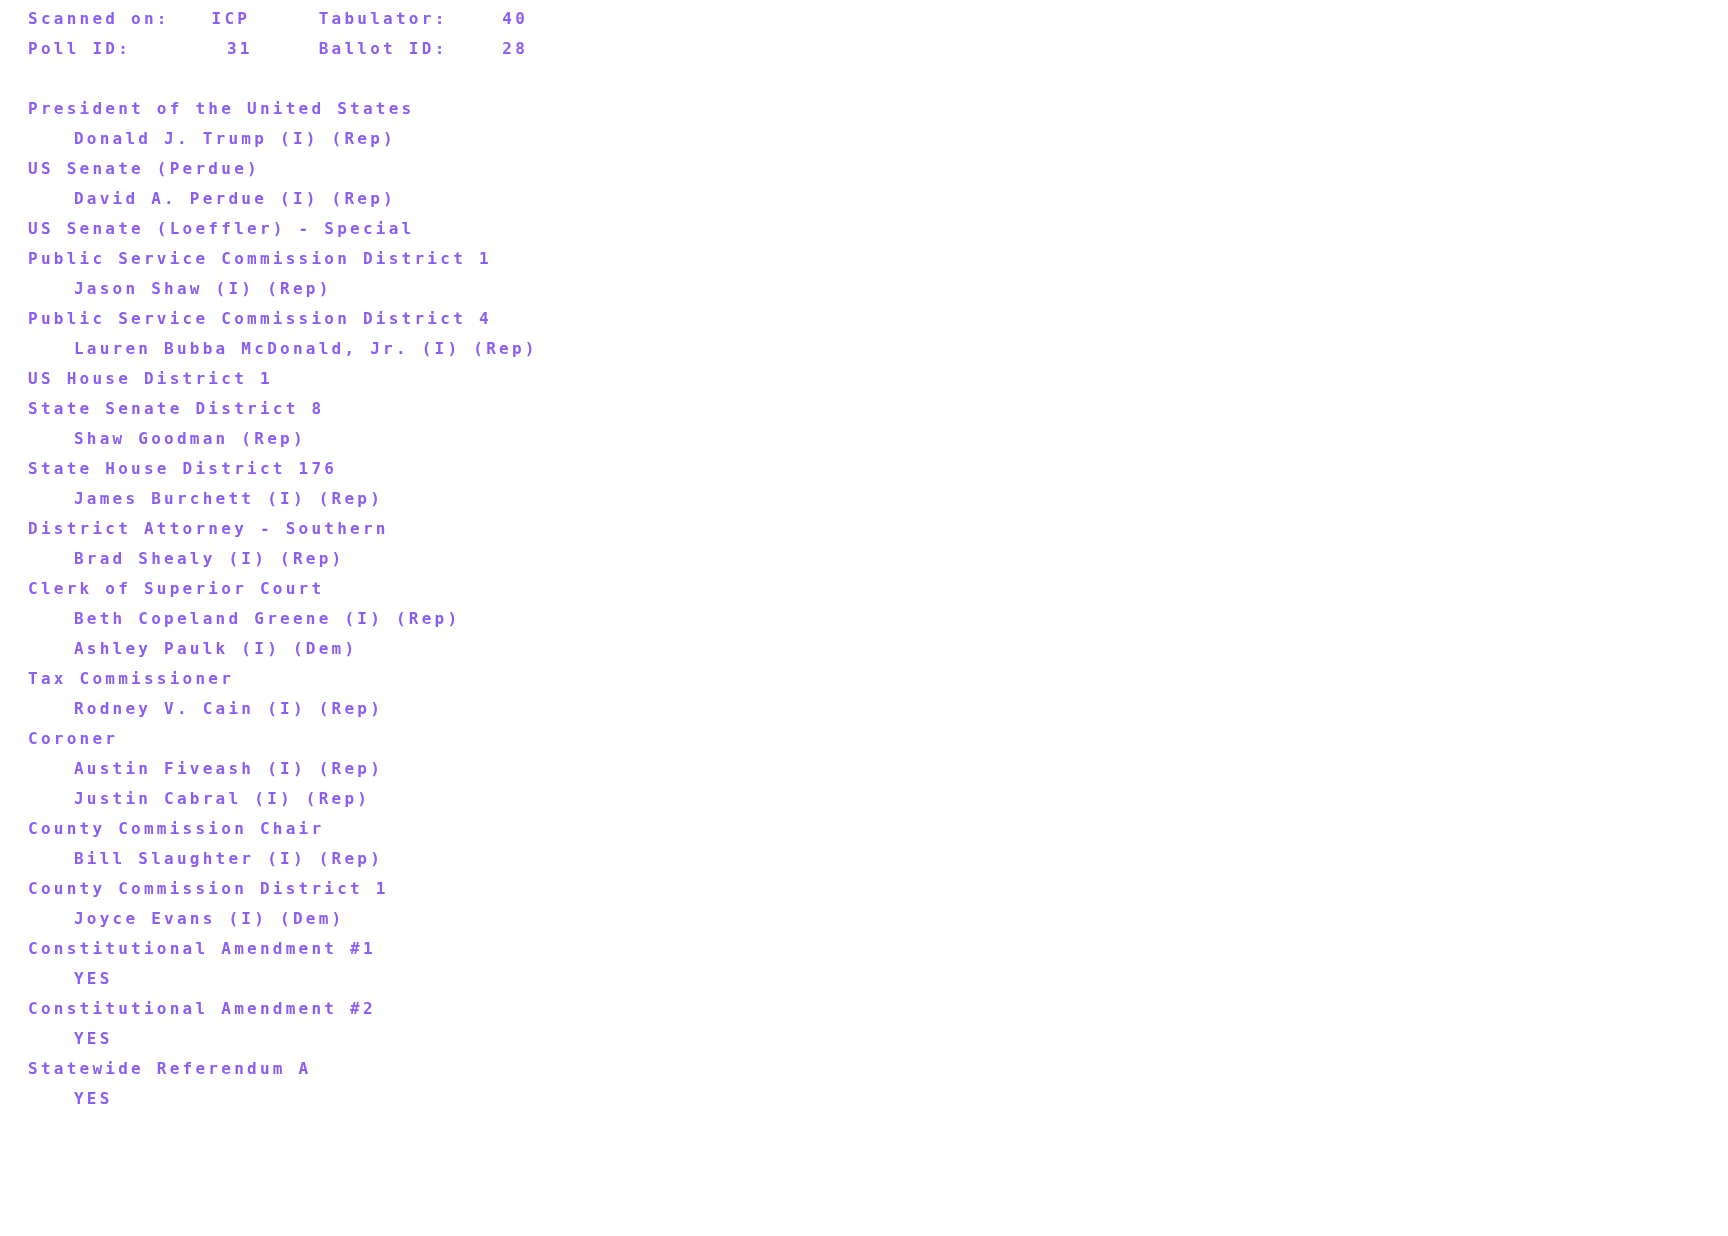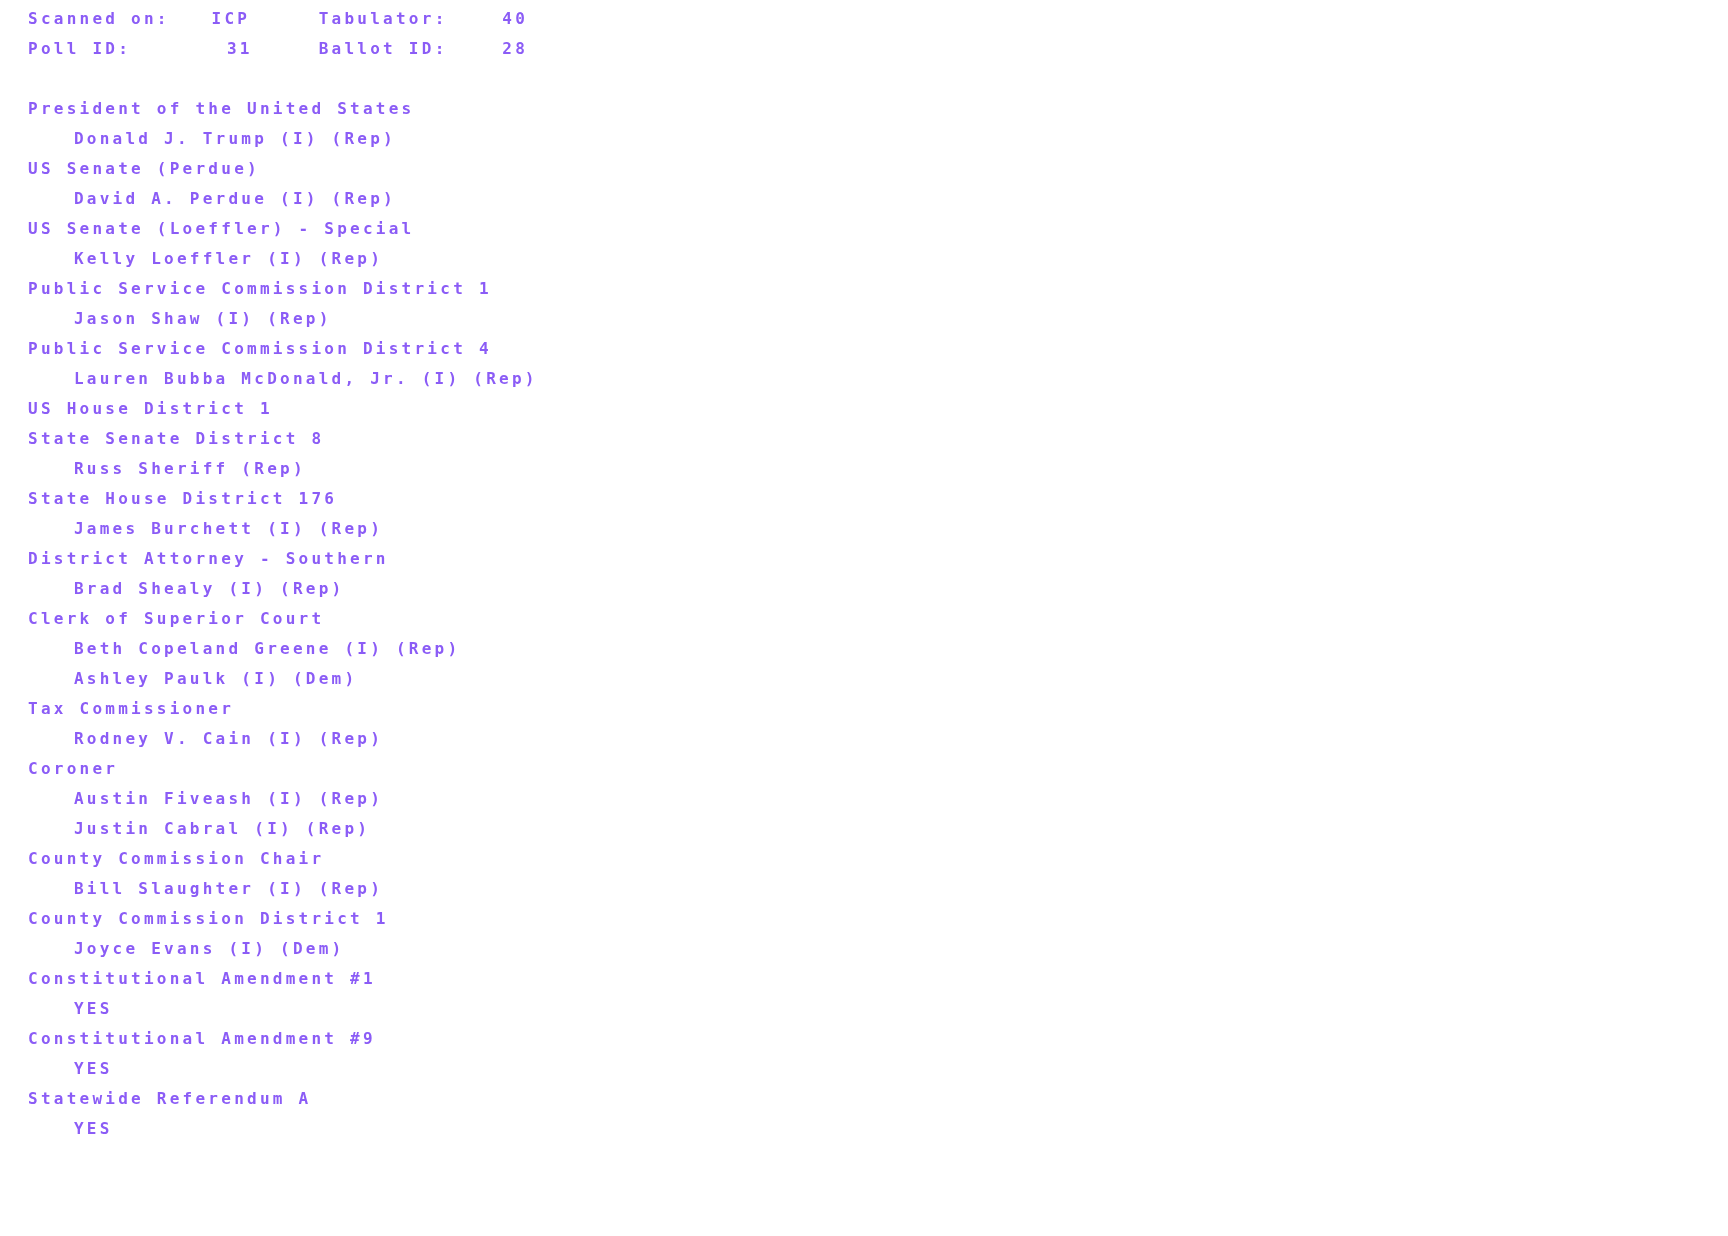--- a/index.html
+++ b/index.html
@@ -66,23 +66,20 @@
   <div class="line">
     <span class="c" style="--c:0">US Senate (Perdue)</span>
   </div>
   <div class="line">
     <span class="c" style="--c:3">David A. Perdue (I) (Rep)</span>
   </div>
 
   <div class="line">
     <span class="c" style="--c:0">US Senate (Loeffler) - Special</span>
   </div>
-  <div class="line">
-    <span class="c" style="--c:3">Kelly Loeffler (I) (Rep)</span>
-  </div>
 
   <div class="line">
     <span class="c" style="--c:0">Public Service Commission District 1</span>
   </div>
   <div class="line">
     <span class="c" style="--c:3">Jason Shaw (I) (Rep)</span>
   </div>
 
   <div class="line">
     <span class="c" style="--c:0">Public Service Commission District 4</span>
@@ -92,21 +89,21 @@
   </div>
 
   <div class="line">
     <span class="c" style="--c:0">US House District 1</span>
   </div>
 
   <div class="line">
     <span class="c" style="--c:0">State Senate District 8</span>
   </div>
   <div class="line">
-    <span class="c" style="--c:3">Russ Sheriff (Rep)</span>
+    <span class="c" style="--c:3">Shaw Goodman (Rep)</span>
   </div>
 
   <div class="line">
     <span class="c" style="--c:0">State House District 176</span>
   </div>
   <div class="line">
     <span class="c" style="--c:3">James Burchett (I) (Rep)</span>
   </div>
 
   <div class="line">
@@ -160,21 +157,21 @@
   </div>
 
   <div class="line">
     <span class="c" style="--c:0">Constitutional Amendment #1</span>
   </div>
   <div class="line">
     <span class="c" style="--c:3">YES</span>
   </div>
 
   <div class="line">
-    <span class="c" style="--c:0">Constitutional Amendment #9</span>
+    <span class="c" style="--c:0">Constitutional Amendment #2</span>
   </div>
   <div class="line">
     <span class="c" style="--c:3">YES</span>
   </div>
 
   <div class="line">
     <span class="c" style="--c:0">Statewide Referendum A</span>
   </div>
   <div class="line">
     <span class="c" style="--c:3">YES</span>

